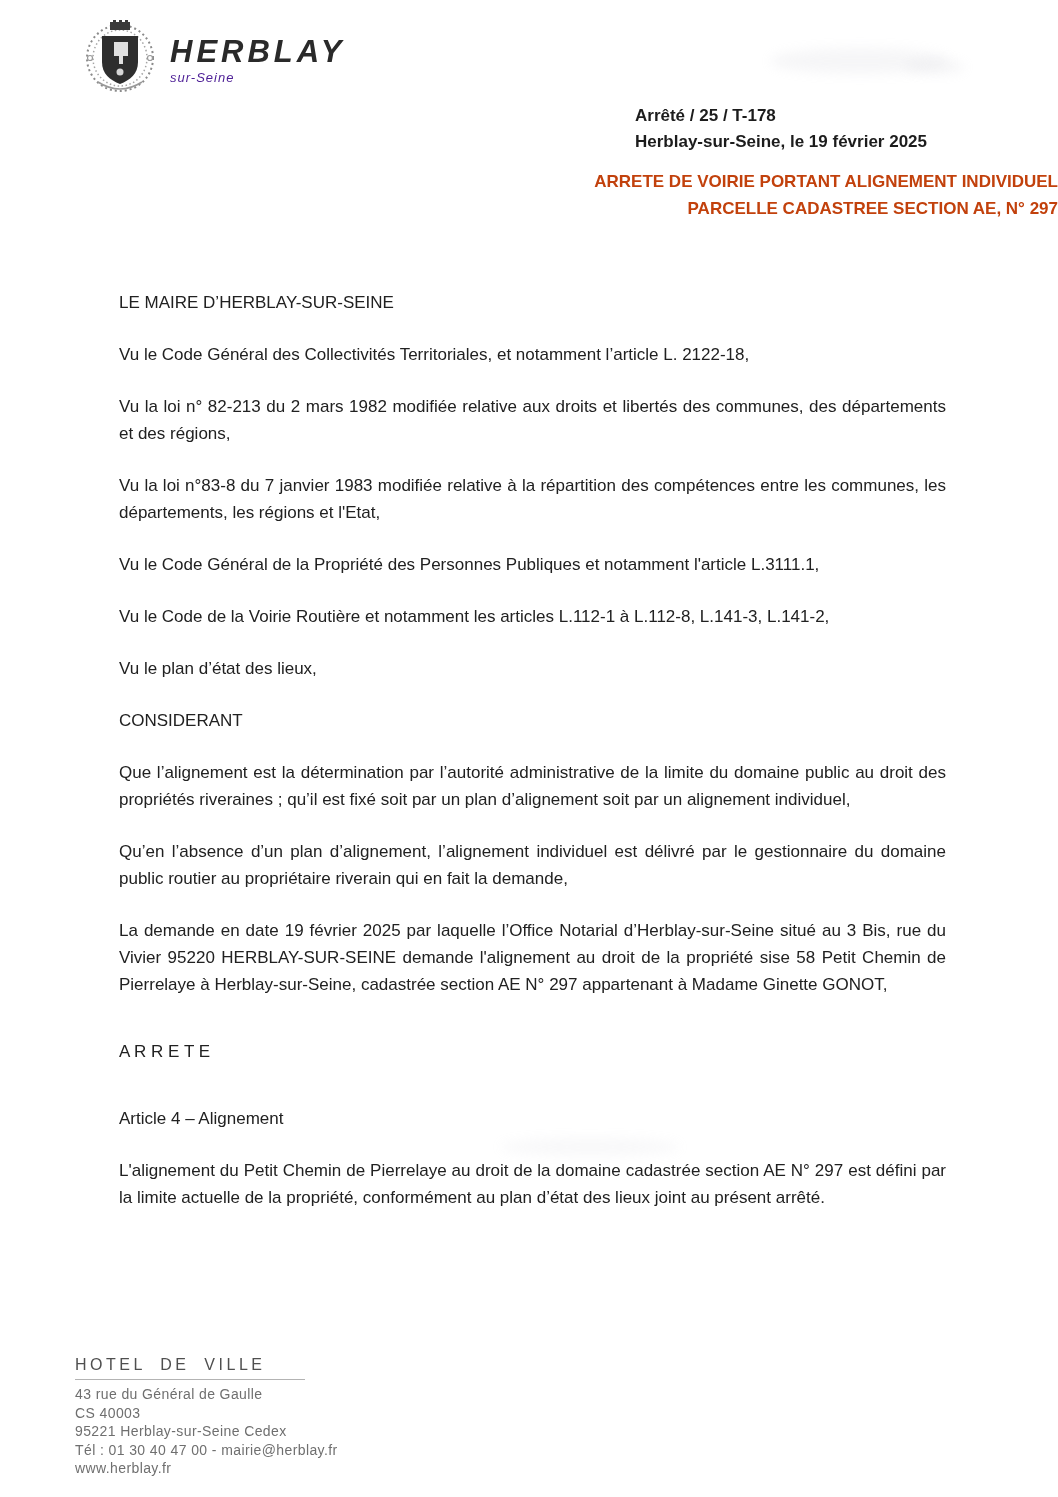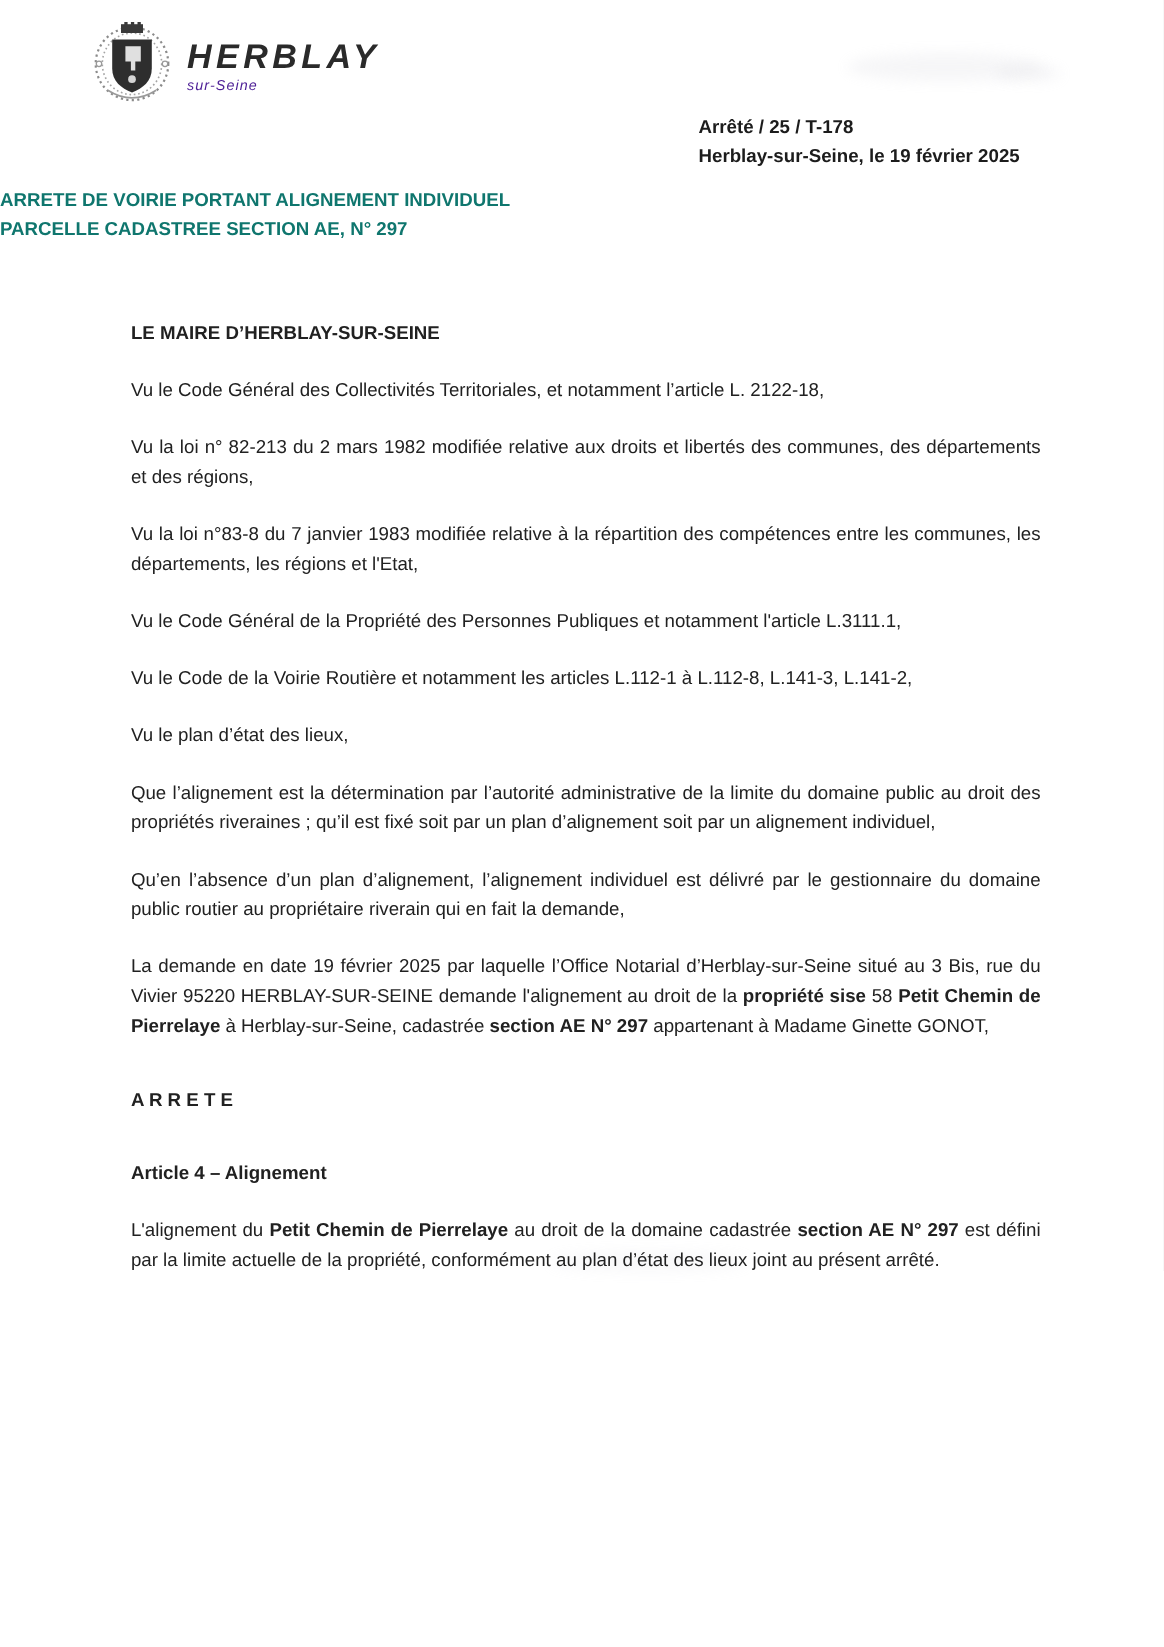--- a/index.html
+++ b/index.html
@@ -26,32 +26,32 @@
     text-align:left;margin-top:3px;padding-right:4px;
   }
   
   .reference{
     position:absolute;left:635px;top:103px;
     font-size:17px;font-weight:bold;line-height:26px;color:#1c1c1c;
   }
   
   .doc-title{
     position:absolute;left:0;top:168px;width:100%;
-    text-align:left;font-size:17px;font-weight:bold;line-height:27px;color:#0f766e;
+    text-align:right;font-size:17px;font-weight:bold;line-height:27px;color:#c2410c;
   }
   
   .body-block{
     position:absolute;left:119px;top:289px;width:827px;
     font-size:17px;line-height:27px;
   }
   .para{margin:0 0 25px 0;}
   .para-text{text-align:justify;}
   .para-heading{font-weight:bold;text-align:left;}
   .gap-lg{margin-top:40px;}
-  .b{font-weight:bold;}
+  .b{font-weight:normal;}
   
   .footer{position:absolute;left:75px;top:1356px;}
   .footer-title{
     font-size:16px;color:#4f4f4f;letter-spacing:3.5px;word-spacing:7px;
     padding-bottom:5px;border-bottom:1.5px solid #b3b3b3;
     width:230px;
   }
   .footer-lines{margin-top:5px;font-size:14px;line-height:18.5px;color:#6f6f6f;letter-spacing:0.4px;}
   
   .smudge{position:absolute;background:#c9c9d2;filter:blur(6px);opacity:0.16;border-radius:50%;}
@@ -107,22 +107,33 @@
   </div>
 
   <div class="body-block">
       <div class="para para-heading"><span class="b">LE MAIRE D’HERBLAY-SUR-SEINE</span></div>
       <div class="para para-text"><span>Vu le Code Général des Collectivités Territoriales, et notamment l’article L. 2122-18,</span></div>
       <div class="para para-text"><span>Vu la loi n° 82-213 du 2 mars 1982 modifiée relative aux droits et libertés des communes, des départements et des régions,</span></div>
       <div class="para para-text"><span>Vu la loi n°83-8 du 7 janvier 1983 modifiée relative à la répartition des compétences entre les communes, les départements, les régions et l'Etat,</span></div>
       <div class="para para-text"><span>Vu le Code Général de la Propriété des Personnes Publiques et notamment l'article L.3111.1,</span></div>
       <div class="para para-text"><span>Vu le Code de la Voirie Routière et notamment les articles L.112-1 à L.112-8, L.141-3, L.141-2,</span></div>
       <div class="para para-text"><span>Vu le plan d’état des lieux,</span></div>
+      <div class="para para-heading"><span class="b">CONSIDERANT</span></div>
       <div class="para para-text"><span>Que l’alignement est la détermination par l’autorité administrative de la limite du domaine public au droit des propriétés riveraines ; qu’il est fixé soit par un plan d’alignement soit par un alignement individuel,</span></div>
       <div class="para para-text"><span>Qu’en l’absence d’un plan d’alignement, l’alignement individuel est délivré par le gestionnaire du domaine public routier au propriétaire riverain qui en fait la demande,</span></div>
       <div class="para para-text"><span>La demande en date 19 février 2025 par laquelle l’Office Notarial d’Herblay-sur-Seine situé au 3 Bis, rue du Vivier 95220 HERBLAY-SUR-SEINE demande l'alignement au droit de la </span><span class="b">propriété sise</span><span> 58 </span><span class="b">Petit Chemin de Pierrelaye</span><span> à Herblay-sur-Seine, cadastrée </span><span class="b">section AE N° 297</span><span> appartenant à Madame Ginette GONOT,</span></div>
       <div class="para para-heading gap-lg"><span class="b">A R R E T E</span></div>
       <div class="para para-heading gap-lg"><span class="b">Article 4 – Alignement</span></div>
       <div class="para para-text"><span>L'alignement du </span><span class="b">Petit Chemin de Pierrelaye</span><span> au droit de la domaine cadastrée </span><span class="b">section AE N° 297</span><span> est défini par la limite actuelle de la propriété, conformément au plan d’état des lieux joint au présent arrêté.</span></div>
     </div>
 
+  <div class="footer">
+    <div class="footer-title">HOTEL DE VILLE</div>
+    <div class="footer-lines">
+      <div>43 rue du Général de Gaulle</div>
+      <div>CS 40003</div>
+      <div>95221 Herblay-sur-Seine Cedex</div>
+      <div>Tél : 01 30 40 47 00 - mairie@herblay.fr</div>
+      <div>www.herblay.fr</div>
+    </div>
+  </div>
 
 </div>
 
 </body></html>

